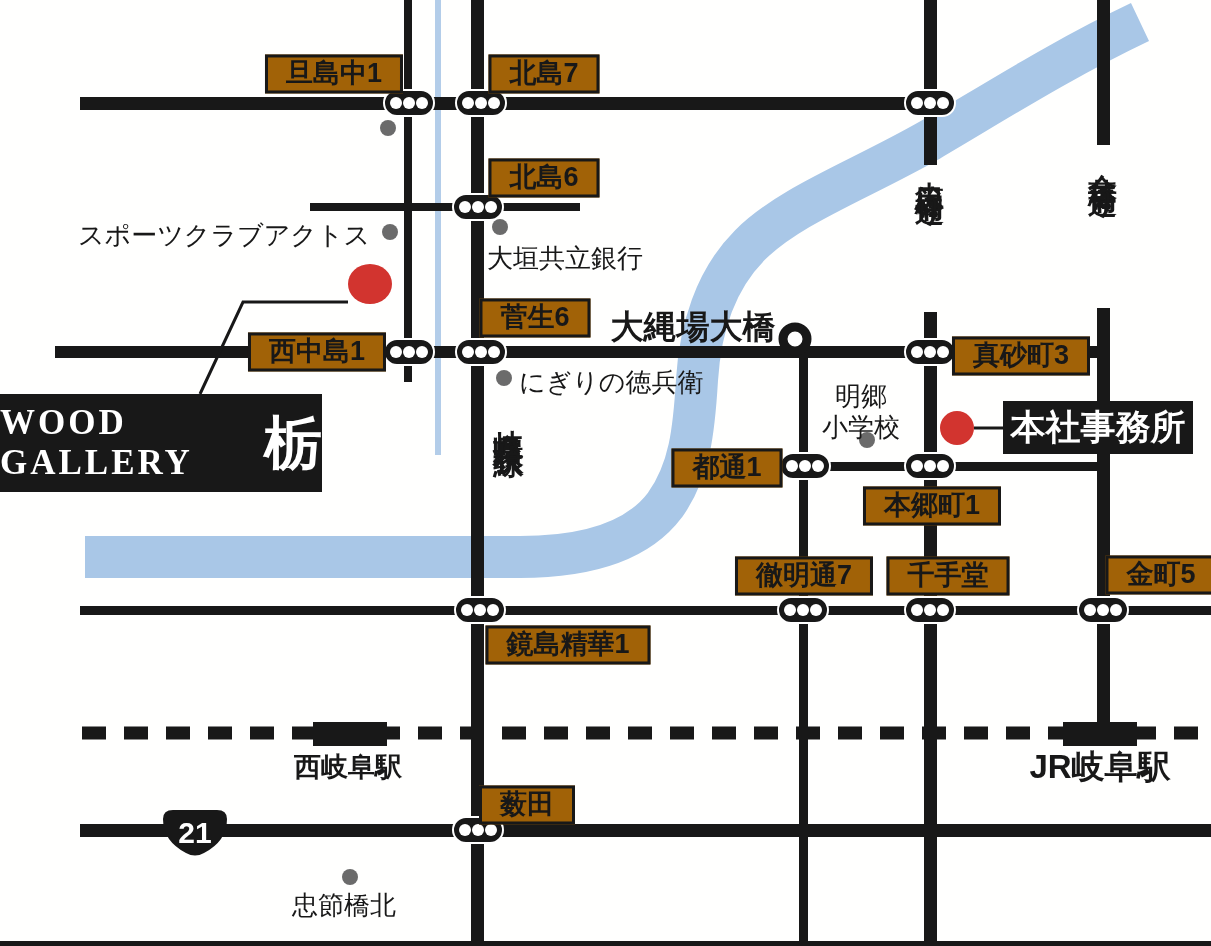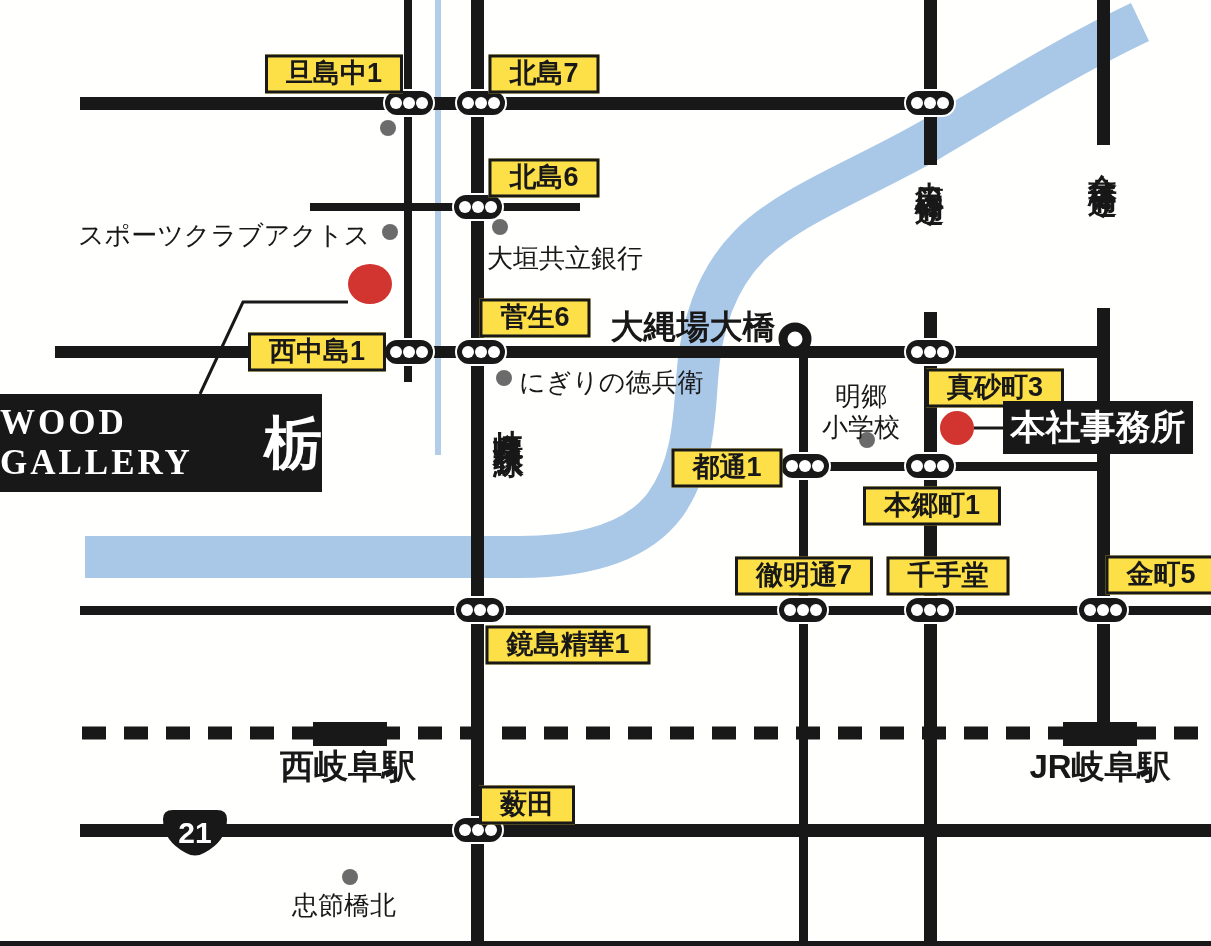--- a/index.html
+++ b/index.html
@@ -1,20 +1,20 @@
 <!DOCTYPE html>
 <html><head>
 <meta charset="utf-8">
 <style>
   html,body{margin:0;padding:0;background:#fff;}
   #map{position:relative;width:1211px;height:946px;overflow:hidden;background:#fffffe;
        font-family:"Liberation Sans","DejaVu Sans",sans-serif;}
   #map svg{position:absolute;left:0;top:0;}
   .lbl{position:absolute;color:#181818;white-space:nowrap;}
-  .boxed{background:#fde047;border:3px solid #181818;font-weight:bold;font-size:27px;
+  .boxed{background:#a16207;border:3px solid #181818;font-weight:bold;font-size:27px;
          line-height:1.15;padding:1px 18px;transform:translate(-50%,-50%);}
   .plain{font-size:26px;font-weight:500;}
   .bold{font-weight:bold;}
   .center-anchor{transform:translate(-50%,-50%);}
   .vertical{writing-mode:vertical-rl;text-orientation:upright;font-weight:bold;
             transform:translateX(-50%);letter-spacing:5px;}
   .multiline{white-space:pre-line;text-align:center;line-height:1.18;}
   .blackbox{position:absolute;background:#181818;color:#fff;display:flex;
             align-items:center;justify-content:center;}
   #logo-box{left:0;top:394px;width:322px;height:98px;gap:8px;}
@@ -163,38 +163,38 @@
     <path d="M 163 819 Q 163 810 173 810 L 217 810 Q 227 810 227 819
              Q 227 841 204 853 Q 195 858 186 853 Q 163 841 163 819 Z" fill="#181818"></path>
     <text x="195" y="843" text-anchor="middle" fill="#fff" font-size="30" font-weight="bold" font-family="Liberation Sans, DejaVu Sans, sans-serif">21</text>
   </svg>
 
   <div class="lbl boxed" style="left:334px;top:74px;">旦島中1</div>
   <div class="lbl boxed" style="left:544px;top:74px;">北島7</div>
   <div class="lbl boxed" style="left:544px;top:178px;">北島6</div>
   <div class="lbl boxed" style="left:535px;top:318px;">菅生6</div>
   <div class="lbl boxed" style="left:317px;top:352px;">西中島1</div>
-  <div class="lbl boxed" style="left:995px;top:356px;margin-top:32px;">真砂町3</div>
+  <div class="lbl boxed" style="left:1021px;top:356px;">真砂町3</div>
   <div class="lbl boxed" style="left:727px;top:468px;">都通1</div>
   <div class="lbl boxed" style="left:932px;top:506px;">本郷町1</div>
   <div class="lbl boxed" style="left:804px;top:576px;">徹明通7</div>
   <div class="lbl boxed" style="left:948px;top:576px;">千手堂</div>
   <div class="lbl boxed" style="left:1161px;top:575px;">金町5</div>
   <div class="lbl boxed" style="left:568px;top:645px;">鏡島精華1</div>
   <div class="lbl boxed" style="left:527px;top:805px;">薮田</div>
 
   <div class="lbl plain" style="left:78px;top:218px;">スポーツクラブアクトス</div>
   <div class="lbl plain" style="left:487px;top:241px;">大垣共立銀行</div>
   <div class="lbl plain" style="left:519px;top:365px;">にぎりの徳兵衛</div>
   <div class="lbl plain multiline center-anchor" style="left:861px;top:412px;">明郷
 小学校</div>
   <div class="lbl plain" style="left:292px;top:888px;">忠節橋北</div>
 
   <div class="lbl bold center-anchor" style="left:693px;top:327px;font-size:33px;">大縄場大橋</div>
-  <div class="lbl bold center-anchor" style="left:348px;top:767px;font-size:34px;">西岐阜駅</div>
+  <div class="lbl bold center-anchor" style="left:348px;top:767px;font-size:27px;">西岐阜駅</div>
   <div class="lbl bold center-anchor" style="left:1100px;top:767px;font-size:33px;">JR岐阜駅</div>
 
   <div class="lbl vertical" style="left:508px;top:405px;font-size:30px;">岐阜環状線</div>
   <div class="lbl vertical" style="left:930px;top:158px;font-size:29px;">忠節橋通り</div>
   <div class="lbl vertical" style="left:1103px;top:150px;font-size:29px;">金華橋通り</div>
 
   <div id="logo-box" class="blackbox">
     <span class="en">WOOD GALLERY</span>
     <span class="kanji">栃</span>
   </div>

